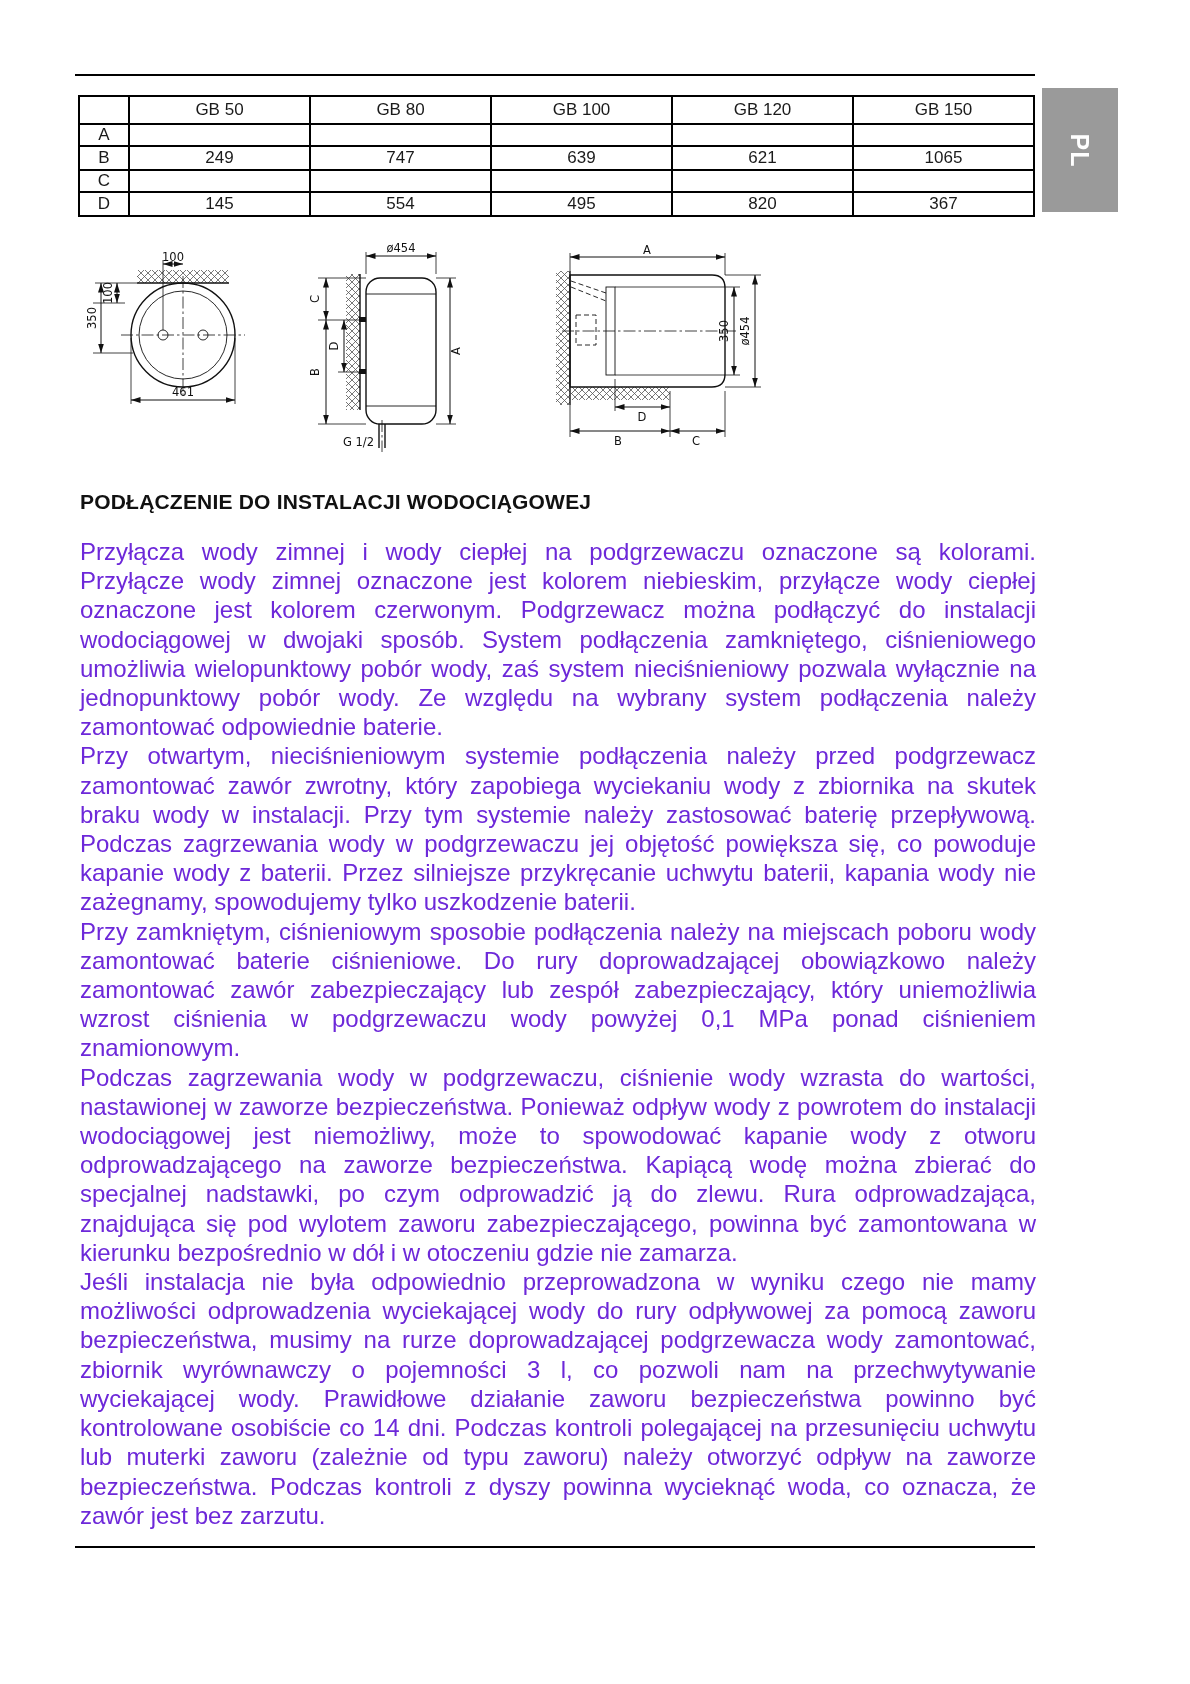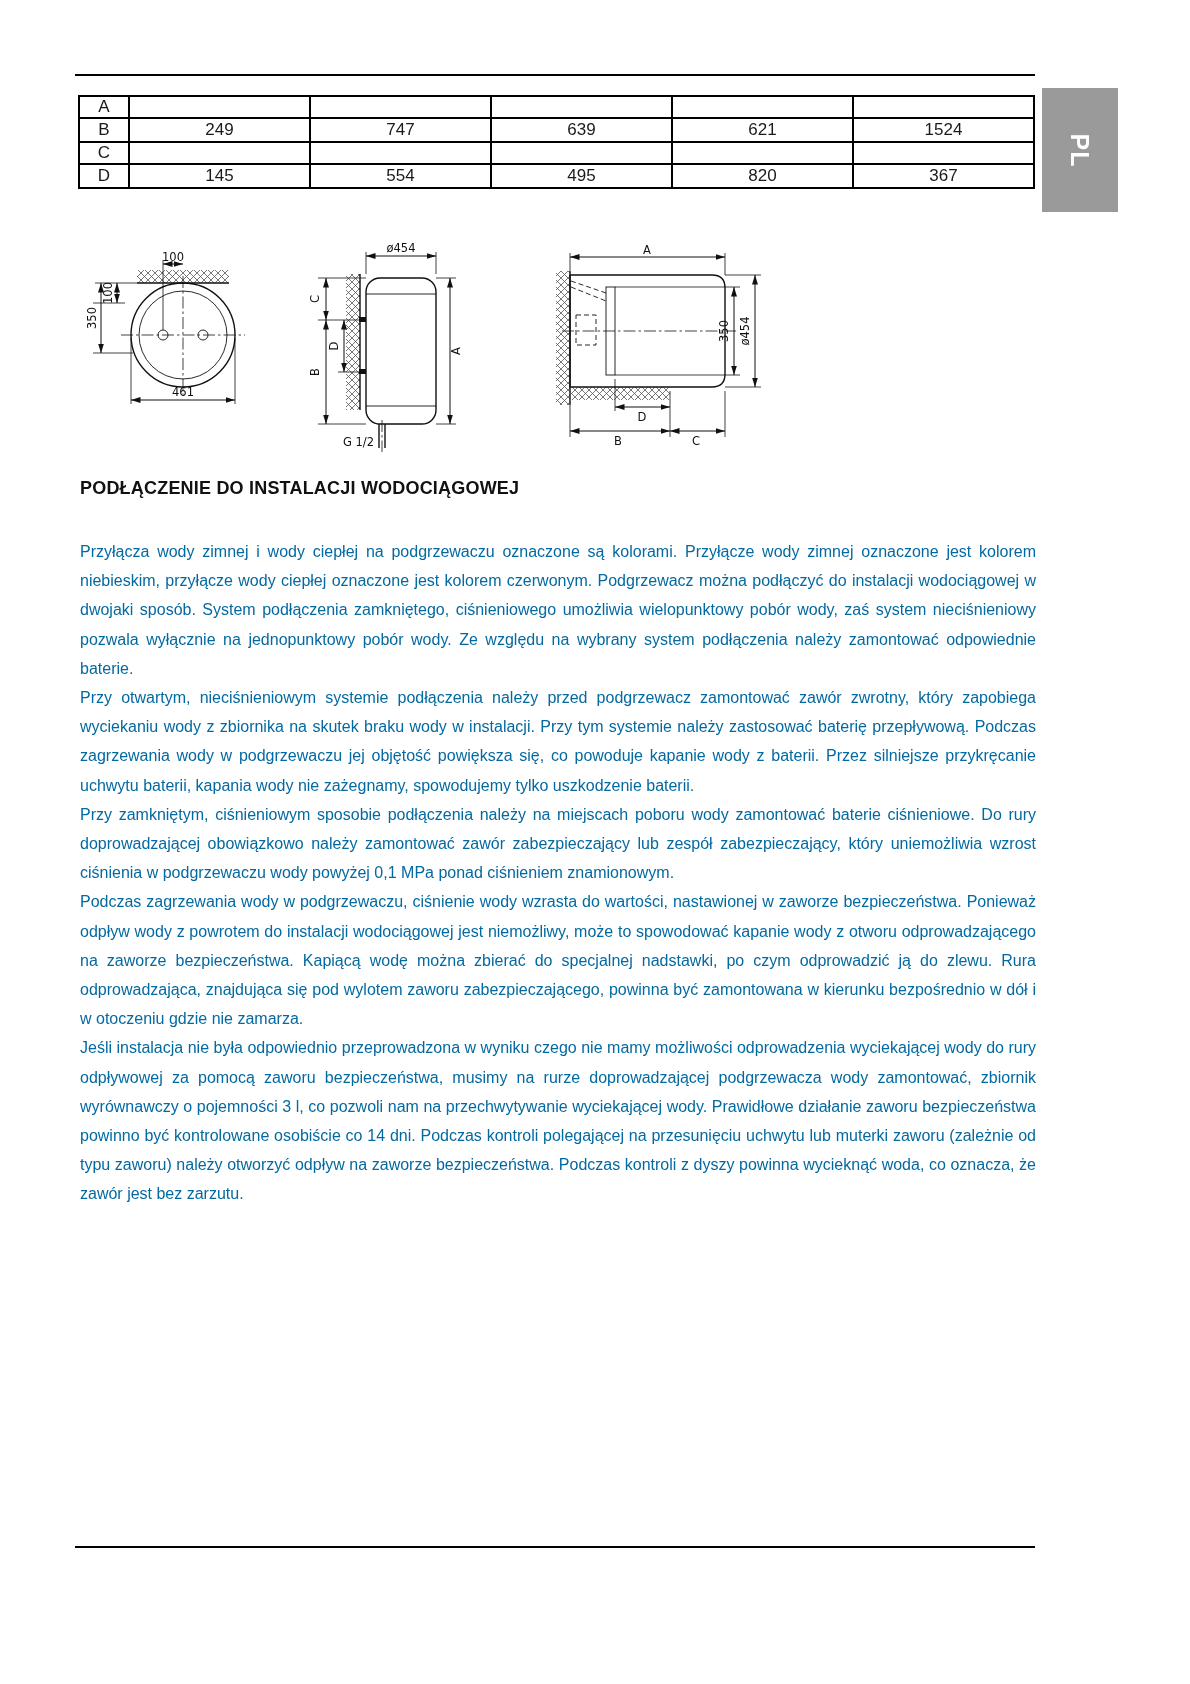--- a/index.html
+++ b/index.html
@@ -35,57 +35,65 @@
   svg.diag { position:absolute; overflow:visible; }
   .outline { stroke:#111; stroke-width:1.4; fill:none; }
   .thin    { stroke:#111; stroke-width:0.9; fill:none; }
   .ext     { stroke:#111; stroke-width:0.8; fill:none; }
   .dim     { stroke:#111; stroke-width:1; fill:none; }
   .cline   { stroke:#111; stroke-width:0.8; fill:none; stroke-dasharray:12 3 2.5 3; }
   .dash    { stroke:#111; stroke-width:0.9; fill:none; stroke-dasharray:5 3; }
   .dimtxt  { font-family:"DejaVu Sans", sans-serif; font-size:11.5px; fill:#111; }
 
   .heading {
-    position:absolute; left:80px; top:478px; font-size:18px; font-weight:bold;
+    position:absolute; left:80px; top:490px; font-size:21px; font-weight:bold;
     letter-spacing:0.2px; color:#111;
   }
   .bodytext {
     position:absolute; left:80px; top:537px; width:956px;
-    font-size:16px; line-height:29.2px; text-align:justify; color:#0369a1;
+    font-size:24px; line-height:29.2px; text-align:justify; color:#6d28d9;
   }
   .bodytext p { margin:0; }
 </style>
 </head>
 <body>
 
 <div class="page">
 
   <div class="rule rule-top"></div>
 
   <table class="spec-table">
     <colgroup>
         <col style="width:50px">
         <col span="5">
       </colgroup>
     <tbody>
+        <tr class="hdr">
+      <th></th>
+      <th>GB 50</th>
+      <th>GB 80</th>
+      <th>GB 100</th>
+      <th>GB 120</th>
+      <th>GB 150</th>
+    </tr>
     <tr class="r-empty">
       <td>A</td>
       <td></td>
       <td></td>
       <td></td>
       <td></td>
       <td></td>
     </tr>
     <tr class="r-val">
       <td>B</td>
       <td>249</td>
       <td>747</td>
       <td>639</td>
       <td>621</td>
-      <td>1524</td>
+      <td>1065</td>
     </tr>
     <tr class="r-empty">
       <td>C</td>
       <td></td>
       <td></td>
       <td></td>
       <td></td>
       <td></td>
     </tr>
     <tr class="r-val">

